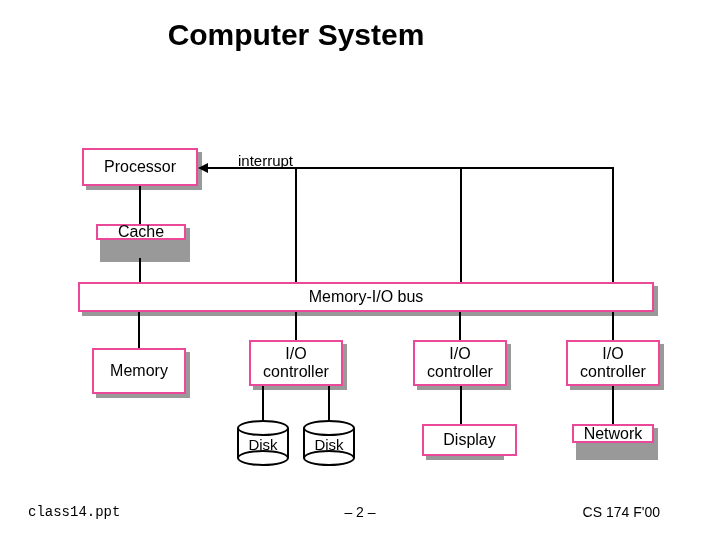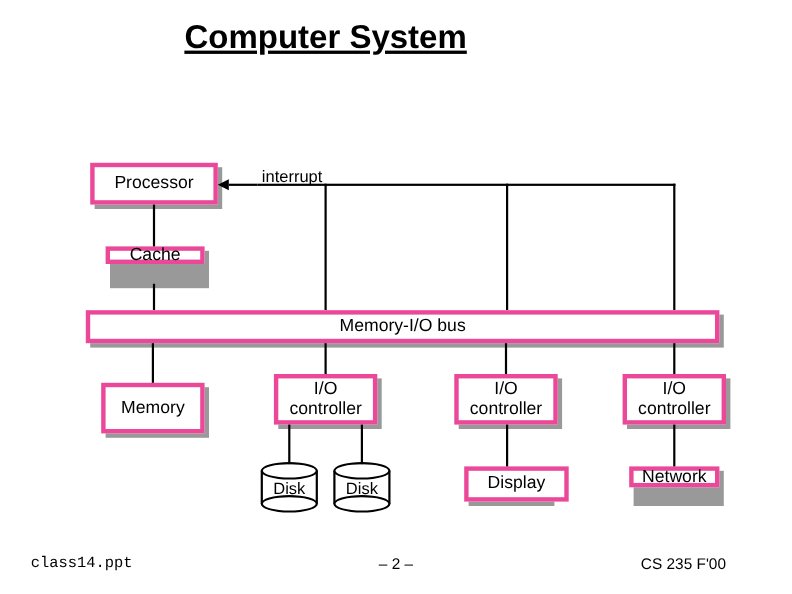--- a/index.html
+++ b/index.html
@@ -13,26 +13,25 @@
     overflow: hidden;
   }
   .title {
     position: absolute;
     top: 18px;
     left: 0;
     width: 592px;
     text-align: center;
     font-size: 30px;
     font-weight: bold;
-    text-decoration: underline;
   }
   .box {
     position: absolute;
     background: #fff;
-    border: 4px solid #ec4899;
+    border: 2px solid #ec4899;
     display: flex;
     align-items: center;
     justify-content: center;
     text-align: center;
     font-size: 16px;
   }
   .shadow {
     position: absolute;
     background: #999;
   }
@@ -159,13 +158,13 @@
 <div class="shadow" style="left:426px; top:428px; width:78px; height:32px;"></div>
 <div class="box" style="left:422px; top:424px; width:95px; height:32px;">Display</div>
 <div class="line" style="left:460px; top:386px; width:2px; height:38px;"></div>
 
 <div class="shadow" style="left:576px; top:428px; width:82px; height:32px;"></div>
 <div class="box" style="left:572px; top:424px; width:82px; height:19px;">Network</div>
 <div class="line" style="left:612px; top:386px; width:2px; height:38px;"></div>
 
 <div class="footer-left">class14.ppt</div>
 <div class="footer-center">– 2 –</div>
-<div class="footer-right">CS 235 F'00</div>
+<div class="footer-right">CS 174 F'00</div>
 
 </body></html>

